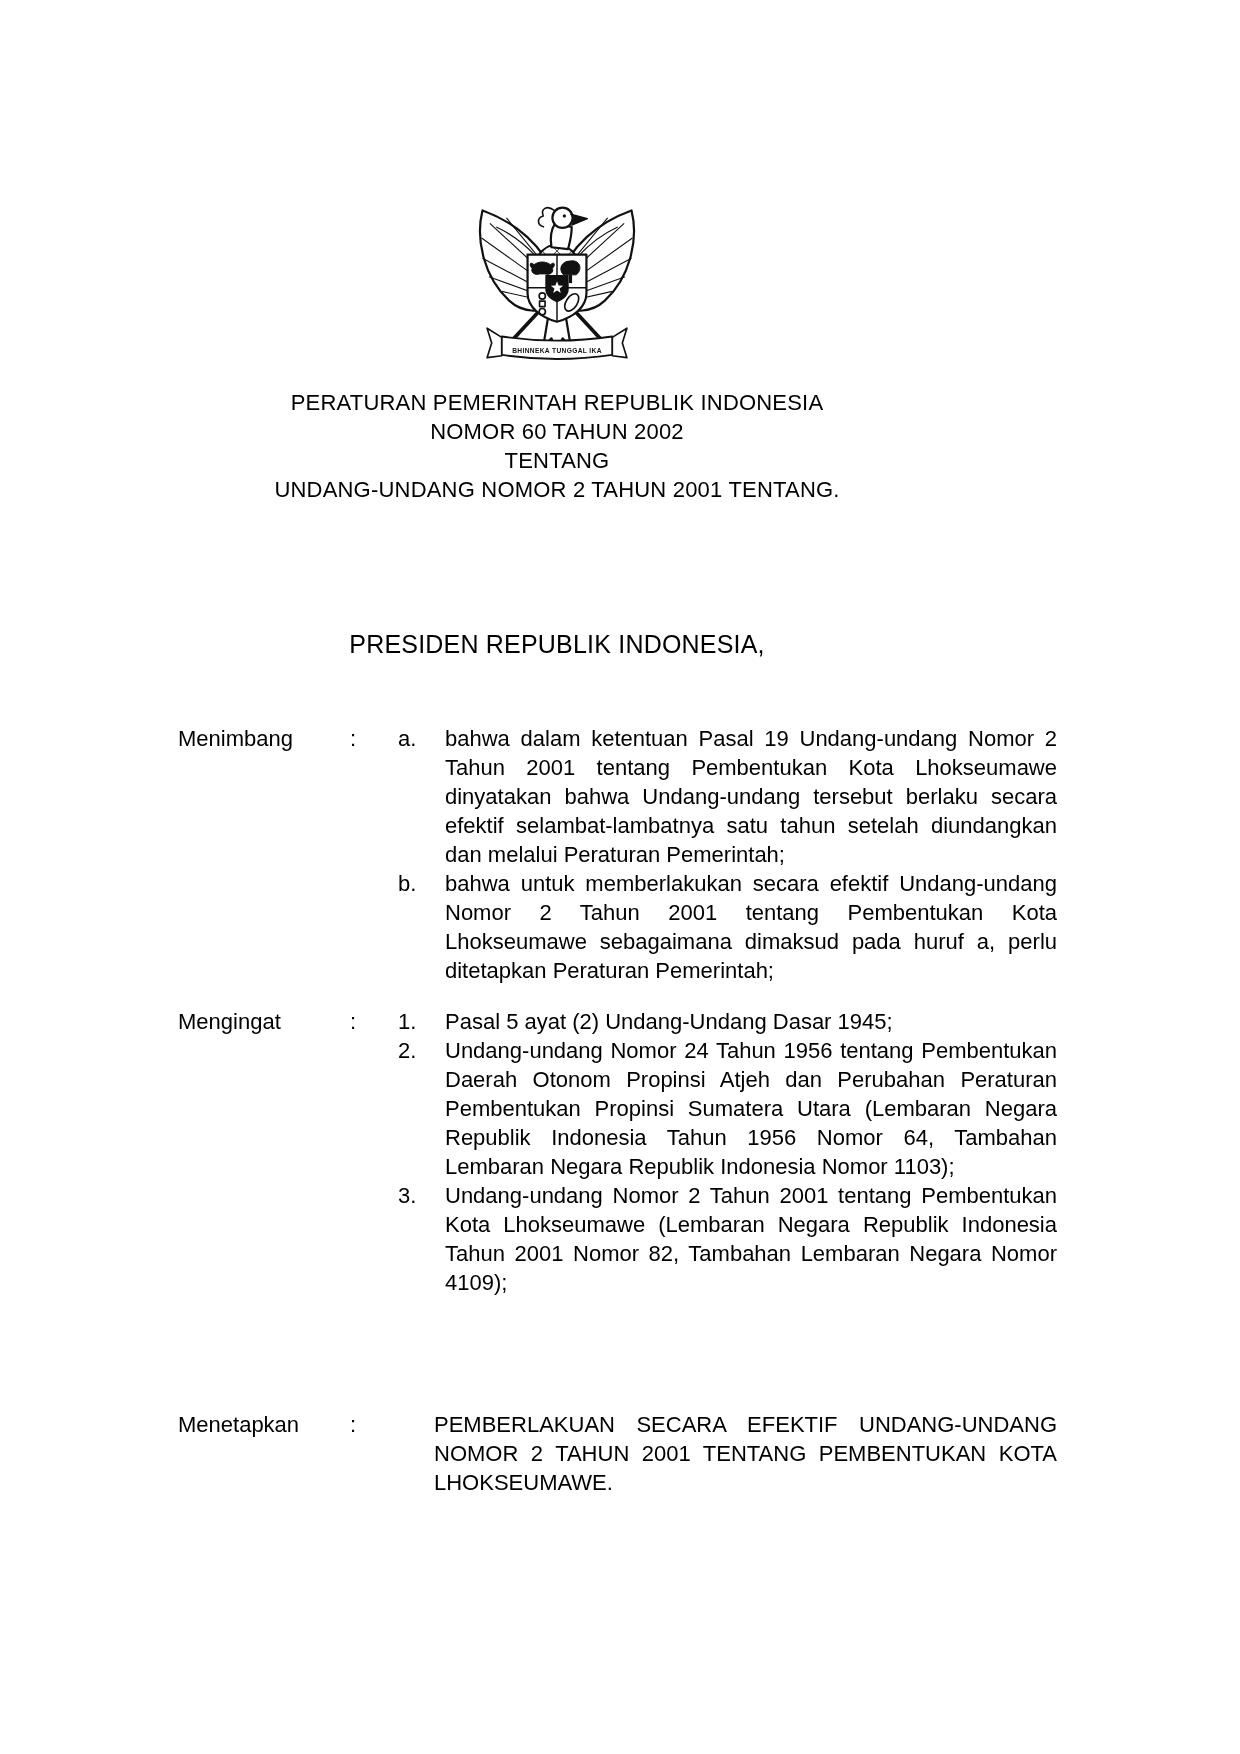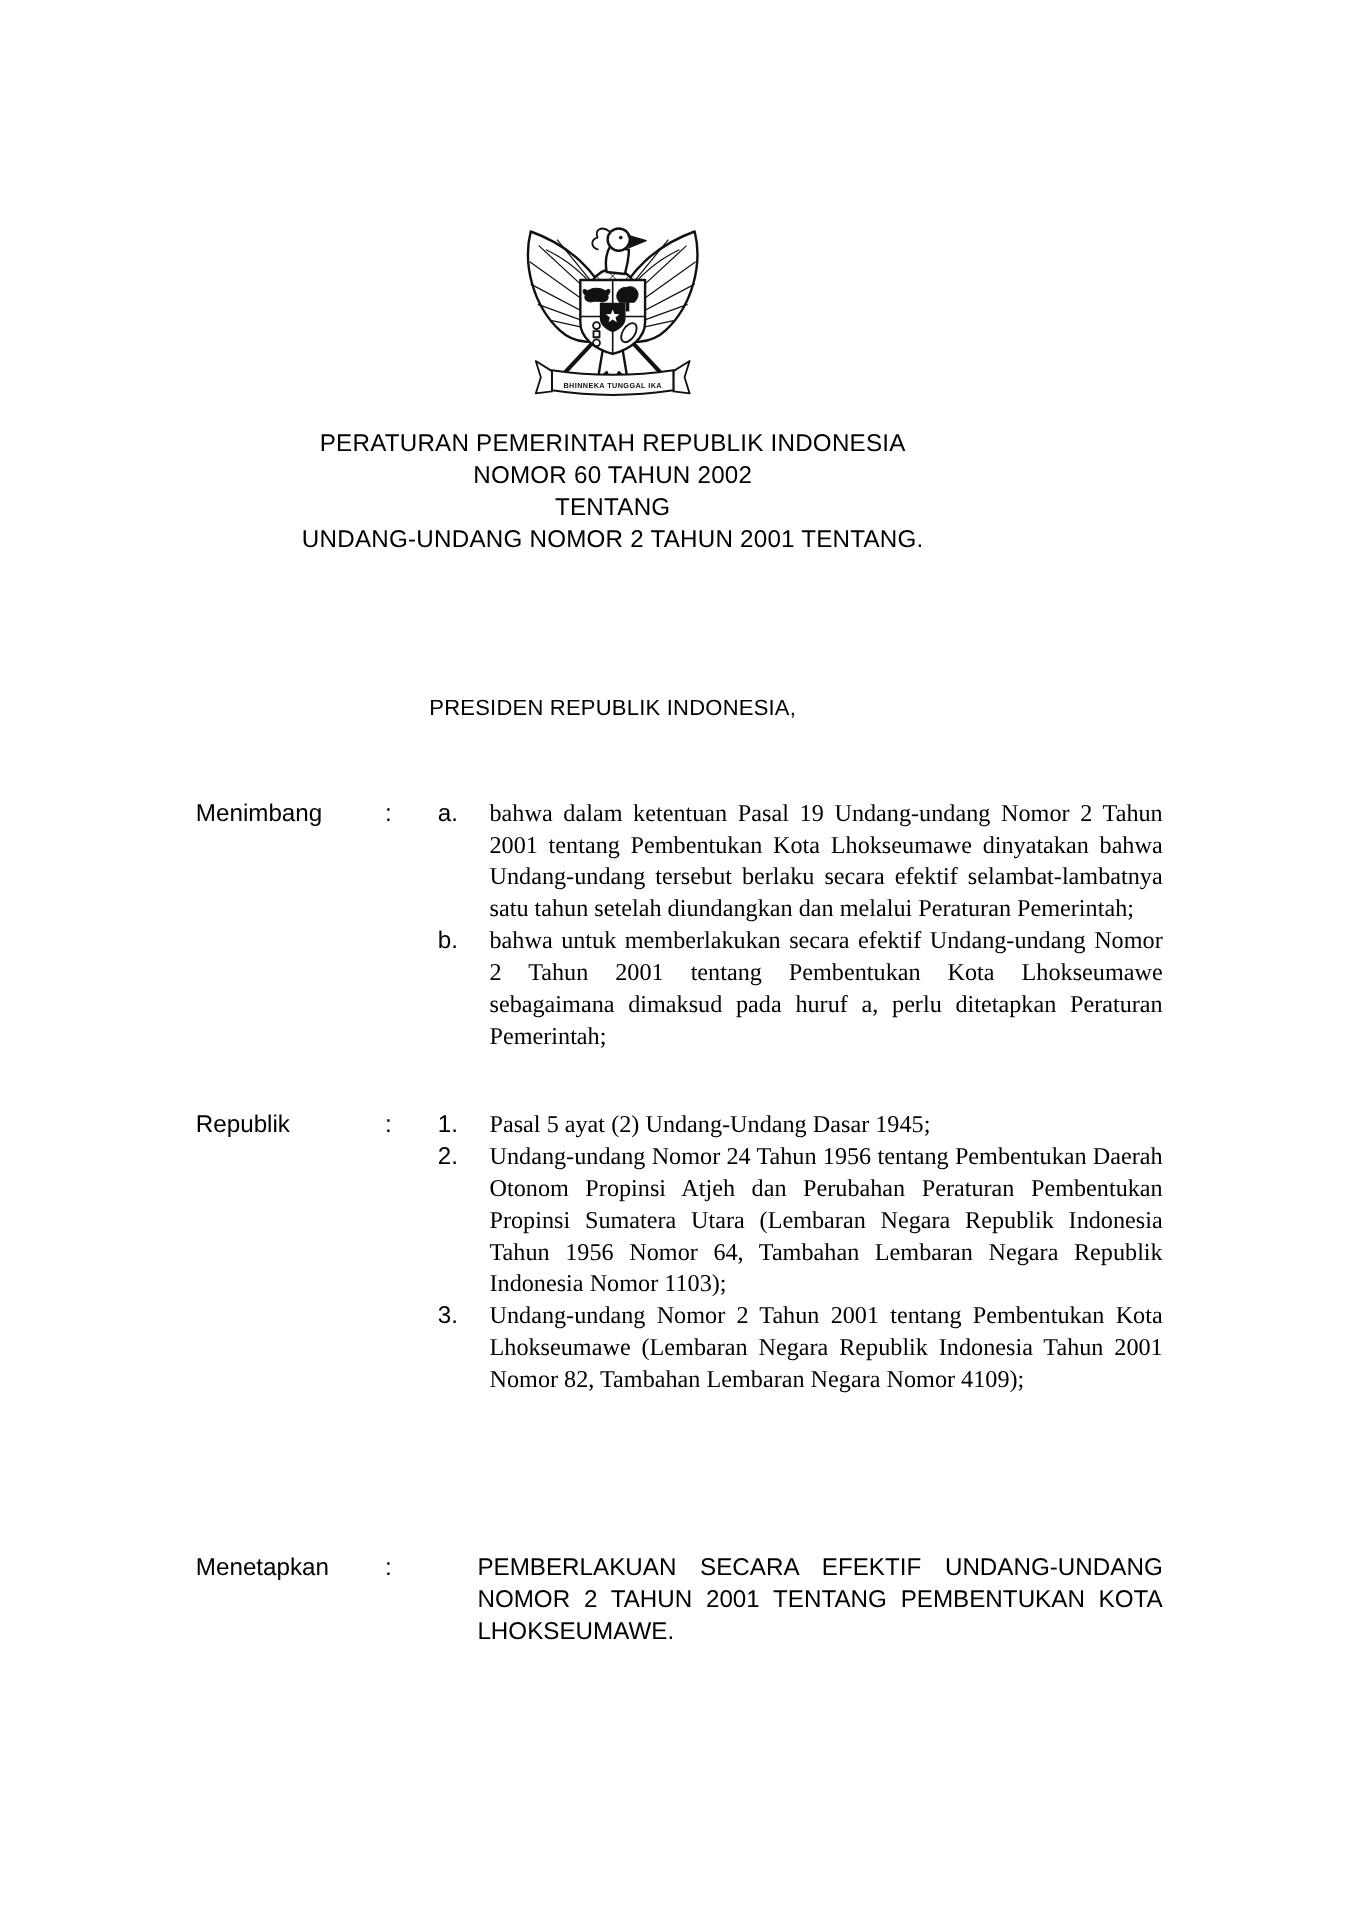--- a/index.html
+++ b/index.html
@@ -9,35 +9,35 @@
     height:1754px;
     background:#ffffff;
     font-family:"Liberation Sans","DejaVu Sans",sans-serif;
     color:#000000;
     overflow:hidden;
   }
   .center-col { position:absolute; left:178px; width:758px; text-align:center; }
   .emblem-wrap { top:190px; }
   .emblem-wrap svg { display:inline-block; }
   .title-block { top:388px; font-size:22px; line-height:29px; letter-spacing:0.2px; }
-  .salutation  { top:630px; font-size:20px; line-height:29px; letter-spacing:0.2px; }
+  .salutation  { top:630px; font-size:25px; line-height:29px; letter-spacing:0.2px; }
 
   .section { position:absolute; left:178px; width:879px; font-size:22px; line-height:29px; }
   .sec-menimbang  { top:724px; }
   .sec-mengingat  { top:1007px; }
   .memutuskan     { top:1358px; position:absolute; left:178px; width:879px;
                     text-align:center; font-size:22px; line-height:29px; }
   .sec-menetapkan { top:1410px; }
 
   .sec-grid { display:grid; grid-template-columns:172px 48px 1fr; align-items:start; }
   .sec-label { text-align:left; }
   .sec-colon { text-align:left; }
   .item { display:grid; grid-template-columns:47px 1fr; }
   .item-marker { text-align:left; }
-  .item-text { text-align:justify;font-family:Liberation Serif, serif; }
+  .item-text { text-align:justify; }
   .plain-text { text-align:justify;margin-left:36px; }
   .emblem-svg text { font-family:"Liberation Sans","DejaVu Sans",sans-serif; font-weight:bold; }
 </style>
 </head>
 <body>
 
 <div class="page">
 
   <div class="center-col emblem-wrap">
     <svg class="emblem-svg" width="184" height="189" viewBox="0 0 200 205">
@@ -118,21 +118,21 @@
         <div class="item-text">bahwa dalam ketentuan Pasal 19 Undang-undang Nomor 2 Tahun 2001 tentang Pembentukan Kota Lhokseumawe dinyatakan bahwa Undang-undang tersebut berlaku secara efektif selambat-lambatnya satu tahun setelah diundangkan dan melalui Peraturan Pemerintah;</div>
       </div>
       <div class="item">
         <div class="item-marker">b.</div>
         <div class="item-text">bahwa untuk memberlakukan secara efektif Undang-undang Nomor 2 Tahun 2001 tentang Pembentukan Kota Lhokseumawe sebagaimana dimaksud pada huruf a, perlu ditetapkan Peraturan Pemerintah;</div>
       </div>
     </div>
   </div>
 
   <div class="section sec-mengingat sec-grid">
-    <div class="sec-label">Republik</div>
+    <div class="sec-label">Mengingat</div>
     <div class="sec-colon">:</div>
     <div class="sec-items">
       <div class="item">
         <div class="item-marker">1.</div>
         <div class="item-text">Pasal 5 ayat (2) Undang-Undang Dasar 1945;</div>
       </div>
       <div class="item">
         <div class="item-marker">2.</div>
         <div class="item-text">Undang-undang Nomor 24 Tahun 1956 tentang Pembentukan Daerah Otonom Propinsi Atjeh dan Perubahan Peraturan Pembentukan Propinsi Sumatera Utara (Lembaran Negara Republik Indonesia Tahun 1956 Nomor 64, Tambahan Lembaran Negara Republik Indonesia Nomor 1103);</div>
       </div>

